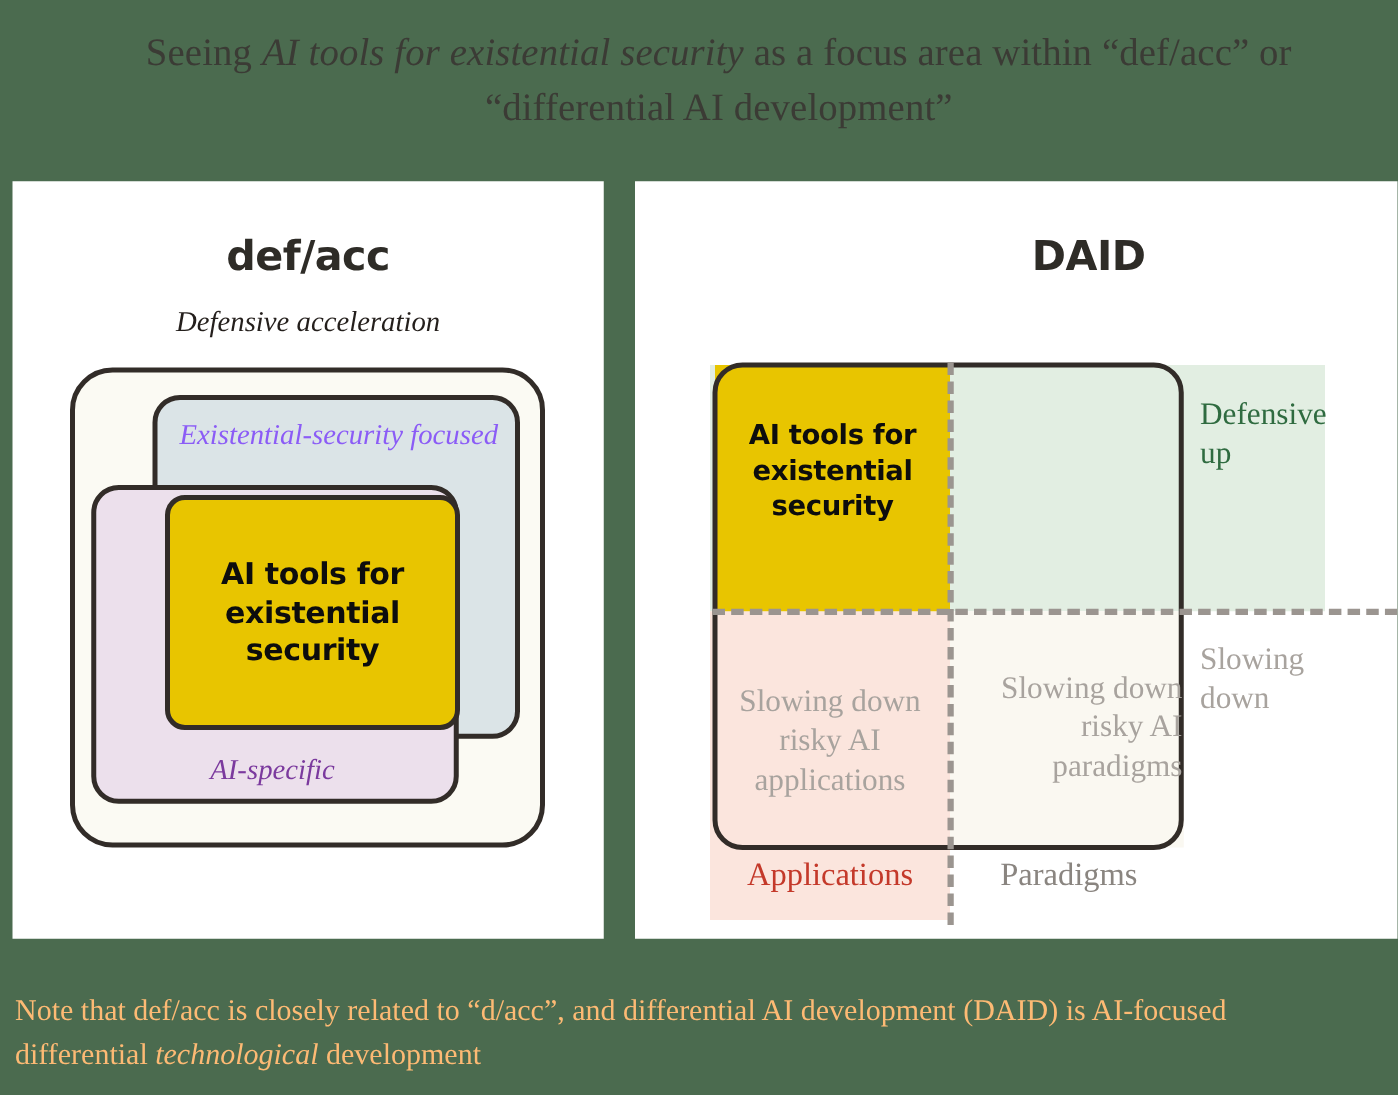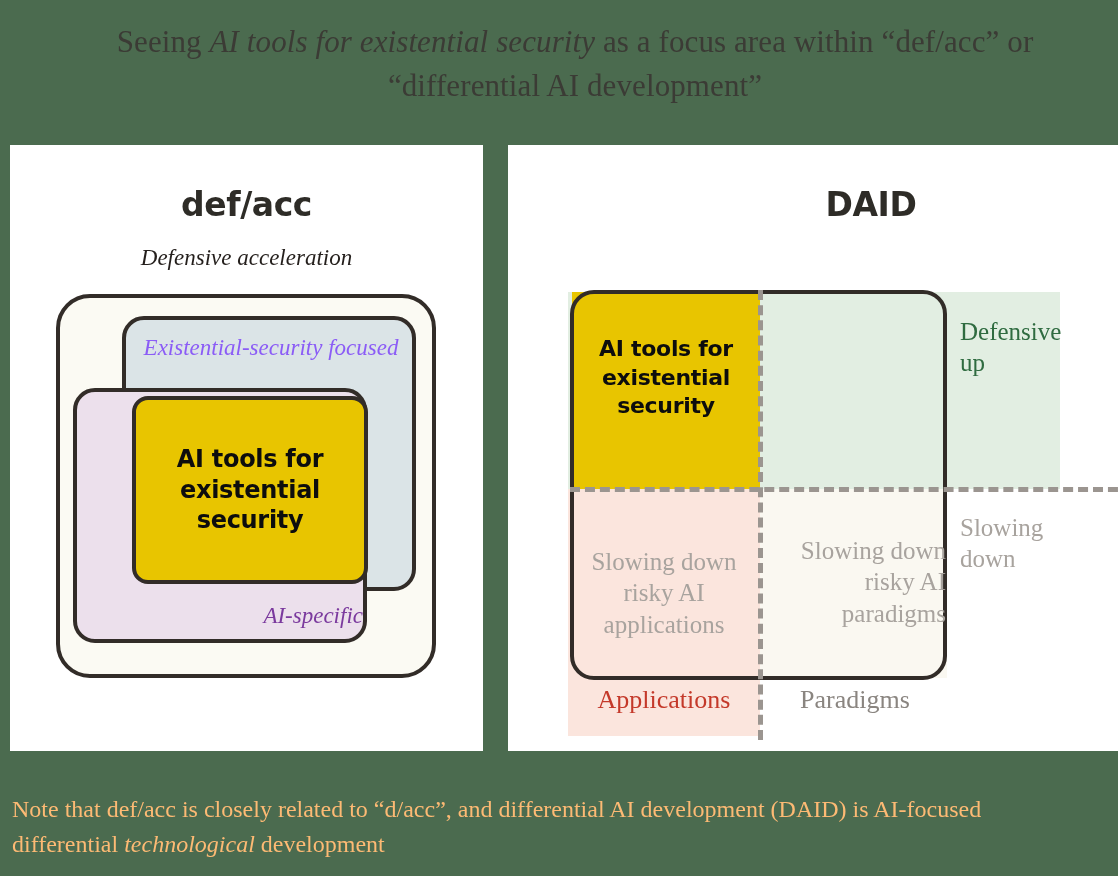--- a/index.html
+++ b/index.html
@@ -129,21 +129,21 @@
     font-family: "Liberation Serif", serif;
     font-style: italic;
     font-size: 23px;
     color: #8b5cf6;
   }
   .label-purple {
     position: absolute;
     left: 63px;
     top: 458px;
     width: 290px;
-    text-align: right;
+    text-align: center;
     font-family: "Liberation Serif", serif;
     font-style: italic;
     font-size: 23px;
     color: #7b3a9e;
   }
   .yellow-text {
     font-family: "DejaVu Sans", sans-serif;
     font-weight: bold;
     font-size: 24px;
     line-height: 1.28;

